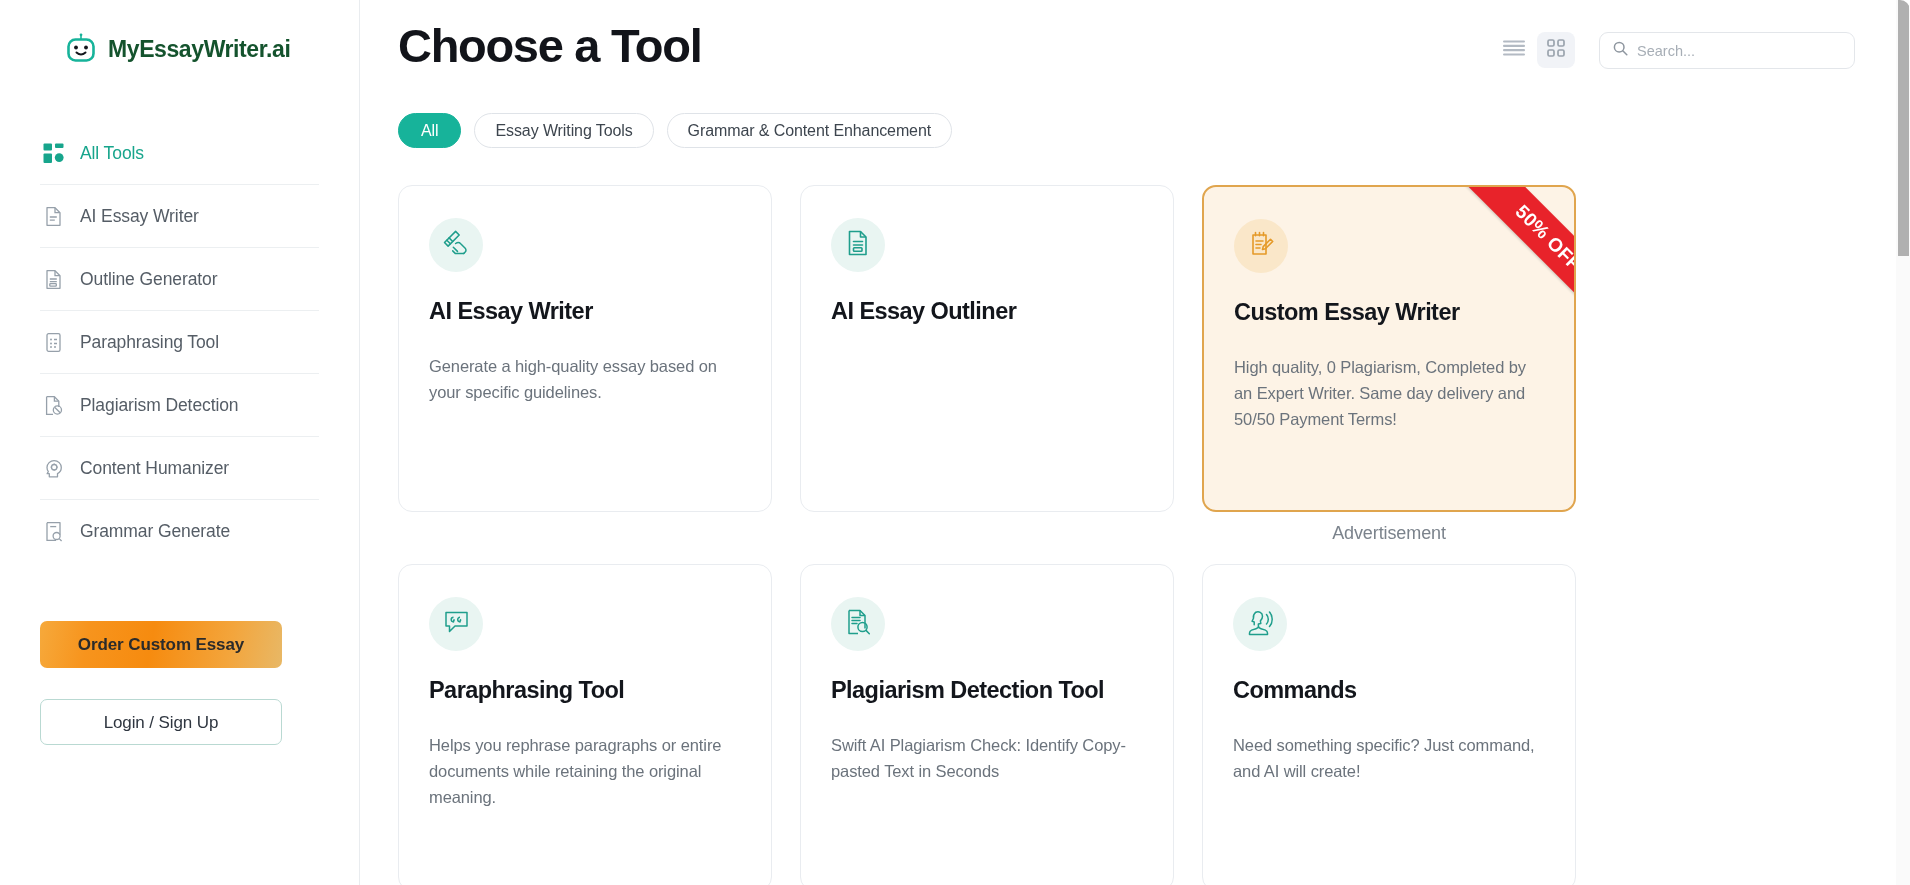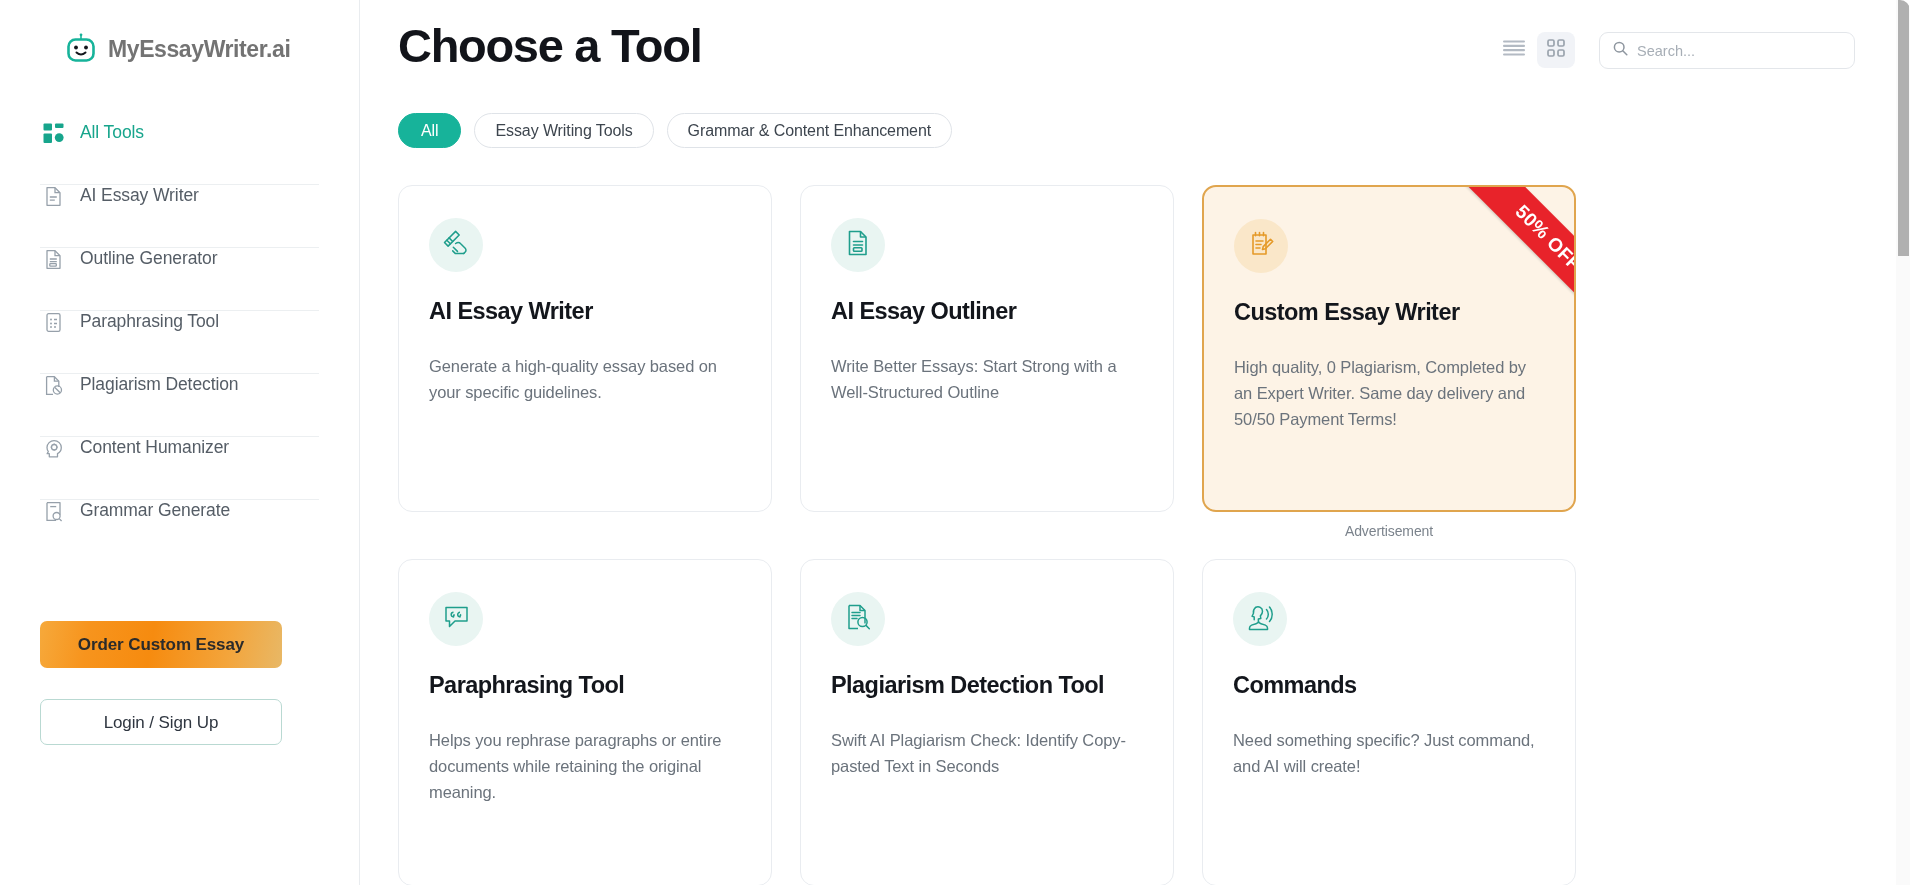--- a/index.html
+++ b/index.html
@@ -40,30 +40,30 @@
     align-items: center;
     gap: 11px;
     padding-top: 33px;
     padding-left: 25px;
     margin-bottom: 57px;
   }
   .logo-mark { width: 32px; height: 32px; flex: 0 0 32px; display: block; }
   .logo-text {
     font-size: 23px;
     font-weight: 700;
-    color: #737373;
+    color: #14532d;
     letter-spacing: -0.4px;
     white-space: nowrap;
   }
 
   .nav { padding: 0 0 0 0; }
 
   .nav-item {
     display: flex;
-    align-items: flex-start;
+    align-items: center;
     gap: 15px;
     height: 63px;
     padding-left: 2px;
     border-bottom: 1px solid #eceff1;
     cursor: pointer;
     user-select: none;
   }
   .nav-item:first-child { border-top: none; }
   .nav-item:last-child { border-bottom: none; }
 
@@ -298,21 +298,21 @@
     border-style: solid;
   }
   .ribbon-tail-a {
     top: 26px; left: 0;
     border-width: 0 0 10px 10px;
     border-color: transparent transparent #a6151b transparent;
   }
 
   .ad-label {
     text-align: center;
-    font-size: 14px;
+    font-size: 18px;
     color: #7b838c;
     margin-top: 11px;
     letter-spacing: -0.1px;
   }
 
   
   .scrollbar-track {
     position: absolute;
     top: 0; right: 0;
     width: 14px; height: 885px;
@@ -517,21 +517,20 @@
               <span>
                 <svg width="28" height="28" viewBox="0 0 28 28" fill="none" stroke="#1f9e8c" stroke-width="1.6" stroke-linejoin="round">
                   <path d="M5.5 2.5h11l5.5 5.5v17.5H5.5z"></path>
                   <path d="M16.5 2.5V8H22"></path>
                   <path d="M9.5 12.5h9M9.5 16h9" stroke-linecap="round"></path>
                   <rect x="9.5" y="18.8" width="8.5" height="3.4" rx="0.8"></rect>
                 </svg>
               </span>
             </div>
             <h2 class="card-title">AI Essay Outliner</h2>
-            <p class="card-desc">Write Better Essays: Start Strong with a Well-Structured Outline</p>
           </div>
         </div>
 
         <div class="card-slot">
           <div class="card promo">
             <div class="ribbon-wrap">
               <div class="ribbon">
                 <span class="ribbon-text">50% OFF</span>
                 <span class="ribbon-tail-a"></span>
 

